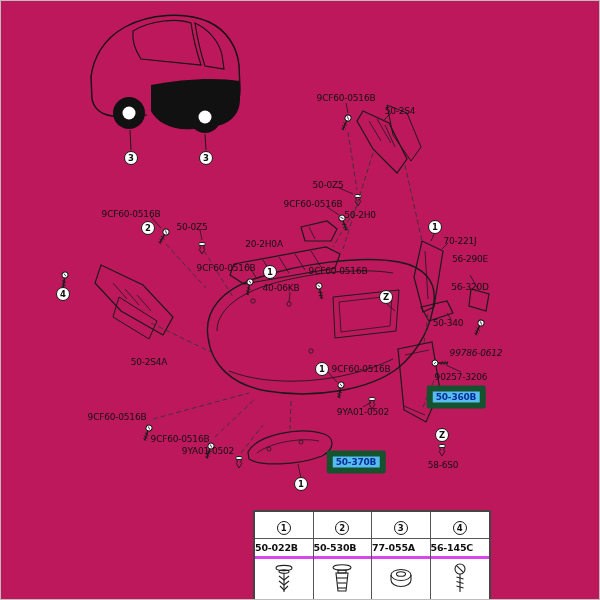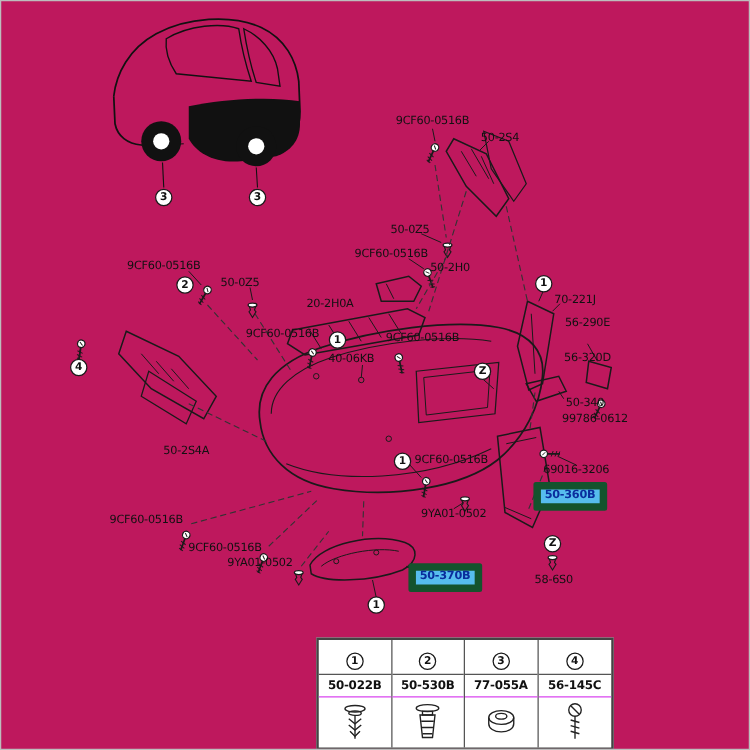--- a/index.html
+++ b/index.html
@@ -9,21 +9,21 @@
   svg.art{position:absolute;left:0;top:0;z-index:1;}
   .labels-layer{position:absolute;inset:0;z-index:3;}
   .part-label{position:absolute;transform:translate(-50%,-50%);font-size:9px;line-height:11px;letter-spacing:-0.2px;color:#111;white-space:nowrap;}
   .part-label.hl{background:#56bdee;color:#0a2d9c;border:6px solid #14532d;padding:0 3px;border-radius:2px;font-weight:700;cursor:pointer;}
   .circ{display:inline-block;width:14px;height:14px;border:1.2px solid #1a1a1a;border-radius:50%;background:#fff;font-size:8.5px;font-weight:700;line-height:12px;text-align:center;color:#111;}
   .callout{position:absolute;transform:translate(-50%,-50%);}
   .legend{position:absolute;left:252px;top:509px;width:238px;border:2px solid #444;background:#fff;display:grid;grid-template-columns:repeat(4,1fr);z-index:4;}
   .leg-col{border-right:1px solid #555;display:flex;flex-direction:column;align-items:center;}
   .leg-col:last-child{border-right:none;}
   .leg-num{width:100%;text-align:center;padding:4px 0 3px;border-bottom:1px solid #555;}
-  .leg-part{width:100%;text-align:center;padding:3px 0;border-bottom:1px solid #d946ef;font-size:9.5px;font-weight:700;letter-spacing:-0.2px;}
+  .leg-part{width:100%;padding:3px 0;border-bottom:3px solid #d946ef;font-size:9.5px;font-weight:700;letter-spacing:-0.2px;}
   .leg-icon{width:100%;height:40px;display:flex;align-items:center;justify-content:center;}
   .leg-icon svg{stroke:#222;fill:none;stroke-width:1.1;}
 </style>
 </head>
 <body>
 
 <div class="frame">
 
   <svg class="art" width="600" height="600" viewBox="0 0 600 600">
     <defs>
@@ -192,23 +192,23 @@
       <div class="part-label" style="left: 311px; top: 214px; margin-left: 48px;">50-2H0</div>
       <div class="part-label" style="left: 130px; top: 213px;">9CF60-0516B</div>
       <div class="part-label" style="left: 191px; top: 226px;">50-0Z5</div>
       <div class="part-label" style="left: 263px; top: 243px;">20-2H0A</div>
       <div class="part-label" style="left: 459px; top: 240px;">70-221J</div>
       <div class="part-label" style="left: 469px; top: 258px;">56-290E</div>
       <div class="part-label" style="left: 469px; top: 286px;">56-320D</div>
       <div class="part-label" style="left: 225px; top: 267px;">9CF60-0516B</div>
       <div class="part-label" style="left: 337px; top: 270px;">9CF60-0516B</div>
       <div class="part-label" style="left: 280px; top: 287px;">40-06KB</div>
-      <div class="part-label" style="left: 467px; top: 322px;">50-340</div>
-      <div class="part-label" style="left: 475px; top: 335px;">99786-0612</div>
-      <div class="part-label" style="left: 460px; top: 376px;">69016-3206</div>
+      <div class="part-label" style="left: 447px; top: 322px;">50-340</div>
+      <div class="part-label" style="left: 475px; top: 352px; font-style: italic;">99786-0612</div>
+      <div class="part-label" style="left: 460px; top: 376px;">90257-3206</div>
       <div class="part-label hl" style="left: 455px; top: 396px;">50-360B</div>
       <div class="part-label" style="left: 148px; top: 346px; margin-top: 15px;">50-2S4A</div>
       <div class="part-label" style="left: 360px; top: 368px;">9CF60-0516B</div>
       <div class="part-label" style="left: 362px; top: 411px;">9YA01-0502</div>
       <div class="part-label" style="left: 116px; top: 416px;">9CF60-0516B</div>
       <div class="part-label" style="left: 179px; top: 438px;">9CF60-0516B</div>
       <div class="part-label" style="left: 207px; top: 450px;">9YA01-0502</div>
       <div class="part-label hl" style="left: 355px; top: 461px;">50-370B</div>
       <div class="part-label" style="left: 442px; top: 464px;">58-6S0</div>
       <div class="circ callout" style="left: 130px; top: 157px;">3</div>

